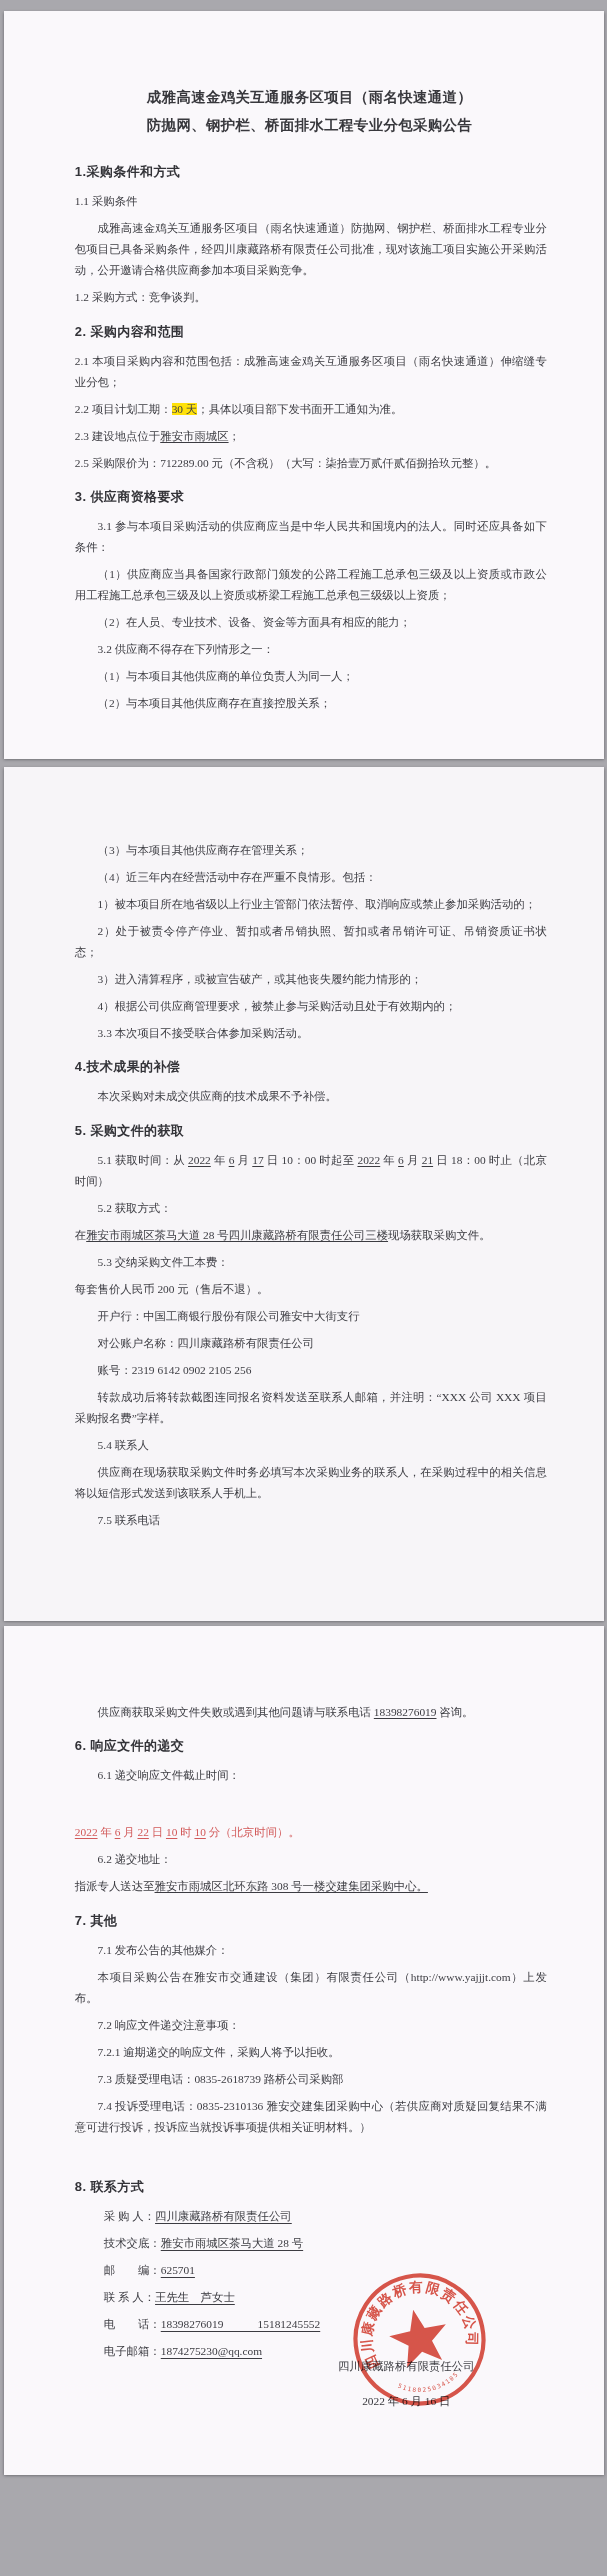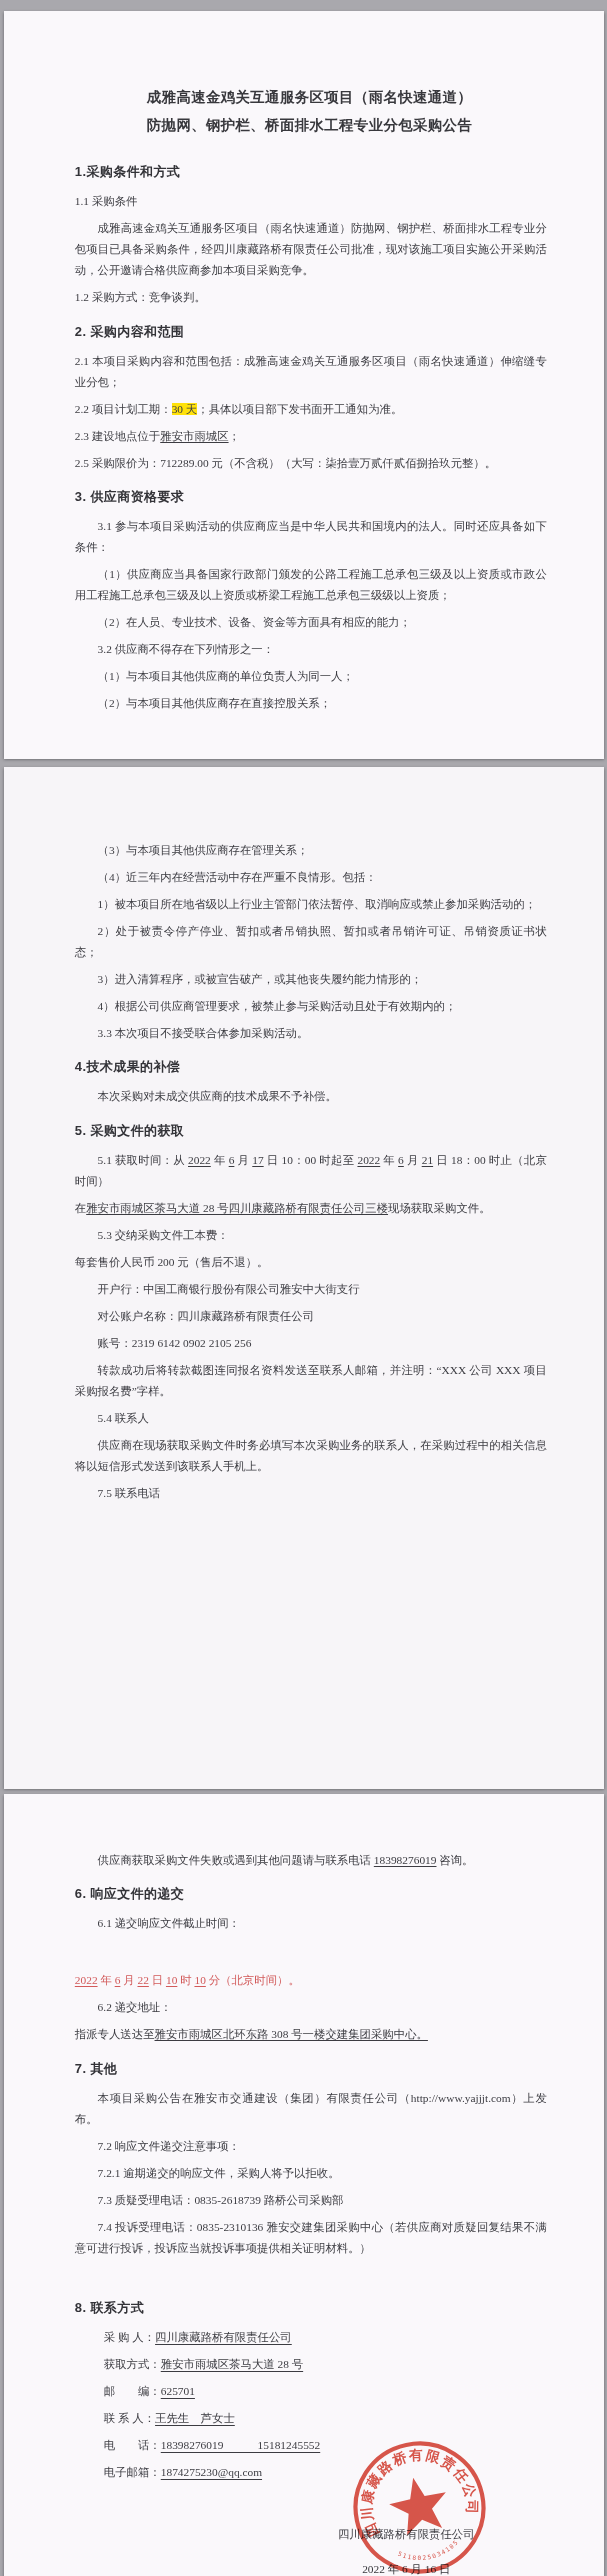--- a/index.html
+++ b/index.html
@@ -12,26 +12,26 @@
   #doc{width:607px;}
   .page{
     position:relative;
     width:600px;
     margin:0 3.8px;
     background:#faf8fb;
     box-shadow:0 0.8px 3px rgba(40,40,45,.55);
     overflow:hidden;
   }
   .pg0{height:748px;margin-top:11px;}
-  .pg1{height:1022px;margin-top:7.6px;background:#f7f5f8;}
+  .pg1{height:854px;margin-top:7.6px;background:#f7f5f8;}
   .pg2{height:849px;margin-top:5.3px;margin-bottom:3.8px;}
   .content{padding:0 57px 0 71px;}
   .pg0 .content{padding-top:72px;}
   .pg1 .content{padding-top:67px;}
-  .pg2 .content{padding-top:50px;}
+  .pg2 .content{padding-top:70px;}
 
   .t{ 
     font-family:"Liberation Sans","DejaVu Sans",sans-serif;
     font-weight:bold;font-size:14.4px;line-height:28px;
     color:#38383d;padding-left:72px;letter-spacing:0.4px;
   }
   .h{ 
     font-family:"Liberation Sans","DejaVu Sans",sans-serif;
     font-weight:bold;font-size:13px;line-height:26px;
     color:#333338;margin-top:10.6px;letter-spacing:0.4px;
@@ -91,20 +91,21 @@
         <div class="p ind"><span>（4）近三年内在经营活动中存在严重不良情形。包括：</span></div>
         <div class="p ind"><span>1）被本项目所在地省级以上行业主管部门依法暂停、取消响应或禁止参加采购活动的；</span></div>
         <div class="p ind"><span>2）处于被责令停产停业、暂扣或者吊销执照、暂扣或者吊销许可证、吊销资质证书状态；</span></div>
         <div class="p ind"><span>3）进入清算程序，或被宣告破产，或其他丧失履约能力情形的；</span></div>
         <div class="p ind"><span>4）根据公司供应商管理要求，被禁止参与采购活动且处于有效期内的；</span></div>
         <div class="p ind"><span>3.3 本次项目不接受联合体参加采购活动。</span></div>
         <div class="h">4.技术成果的补偿</div>
         <div class="p ind"><span>本次采购对未成交供应商的技术成果不予补偿。</span></div>
         <div class="h">5. 采购文件的获取</div>
         <div class="p ind"><span>5.1 获取时间：从 </span><span class="u ">2022</span><span> 年 </span><span class="u ">6</span><span> 月 </span><span class="u ">17</span><span> 日 10：00 时起至 </span><span class="u ">2022</span><span> 年 </span><span class="u ">6</span><span> 月 </span><span class="u ">21</span><span> 日 18：00 时止（北京时间）</span></div>
+        <div class="p ind"><span>5.2 获取方式：</span></div>
         <div class="p"><span>在</span><span class="u ">雅安市雨城区茶马大道 28 号四川康藏路桥有限责任公司三楼</span><span>现场获取采购文件。</span></div>
         <div class="p ind"><span>5.3 交纳采购文件工本费：</span></div>
         <div class="p"><span>每套售价人民币 200 元（售后不退）。</span></div>
         <div class="p ind"><span>开户行：中国工商银行股份有限公司雅安中大街支行</span></div>
         <div class="p ind"><span>对公账户名称：四川康藏路桥有限责任公司</span></div>
         <div class="p ind"><span>账号：2319 6142 0902 2105 256</span></div>
         <div class="p ind"><span>转款成功后将转款截图连同报名资料发送至联系人邮箱，并注明：“XXX 公司 XXX 项目采购报名费”字样。</span></div>
         <div class="p ind"><span>5.4 联系人</span></div>
         <div class="p ind"><span>供应商在现场获取采购文件时务必填写本次采购业务的联系人，在采购过程中的相关信息将以短信形式发送到该联系人手机上。</span></div>
         <div class="p ind"><span>7.5 联系电话</span></div>
@@ -112,28 +113,29 @@
   </section>
   <section class="page pg2">
     <div class="content">
         <div class="p ind"><span>供应商获取采购文件失败或遇到其他问题请与联系电话 </span><span class="u ">18398276019</span><span> 咨询。</span></div>
         <div class="h">6.  响应文件的递交</div>
         <div class="p ind"><span>6.1 递交响应文件截止时间：</span></div>
         <div class="p red"><span class="u ">2022</span><span> 年 </span><span class="u ">6</span><span> 月 </span><span class="u ">22</span><span> 日 </span><span class="u ">10</span><span> 时 </span><span class="u ">10</span><span> 分（北京时间）。</span></div>
         <div class="p ind"><span>6.2 递交地址：</span></div>
         <div class="p"><span>指派专人送达至</span><span class="u ">雅安市雨城区北环东路 308 号一楼交建集团采购中心。</span></div>
         <div class="h">7.  其他</div>
+        <div class="p ind"><span>7.1 发布公告的其他媒介：</span></div>
         <div class="p ind"><span>本项目采购公告在雅安市交通建设（集团）有限责任公司（http://www.yajjjt.com）上发布。</span></div>
         <div class="p ind"><span>7.2 响应文件递交注意事项：</span></div>
         <div class="p ind"><span>7.2.1 逾期递交的响应文件，采购人将予以拒收。</span></div>
         <div class="p ind"><span>7.3 质疑受理电话：0835-2618739 路桥公司采购部</span></div>
         <div class="p ind"><span>7.4 投诉受理电话：0835-2310136 雅安交建集团采购中心（若供应商对质疑回复结果不满意可进行投诉，投诉应当就投诉事项提供相关证明材料。）</span></div>
         <div class="h sp-xl">8.  联系方式</div>
         <div class="field"><span class="lab">采 购 人：</span><span class="val">四川康藏路桥有限责任公司</span></div>
-        <div class="field"><span class="lab">获取方式：</span><span class="val">雅安市雨城区茶马大道 28 号</span></div>
+        <div class="field"><span class="lab">技术交底：</span><span class="val">雅安市雨城区茶马大道 28 号</span></div>
         <div class="field"><span class="lab">邮　　编：</span><span class="val">625701</span></div>
         <div class="field"><span class="lab">联 系 人：</span><span class="val">王先生　芦女士</span></div>
         <div class="field"><span class="lab">电　　话：</span><span class="val">18398276019　　　15181245552</span></div>
         <div class="field"><span class="lab">电子邮箱：</span><span class="val">1874275230@qq.com</span></div>
       </div>
 
     <div class="sig">
       <div class="sig-co">四川康藏路桥有限责任公司</div>
       <div class="sig-date">2022 年 6 月 16 日</div>
     </div>

